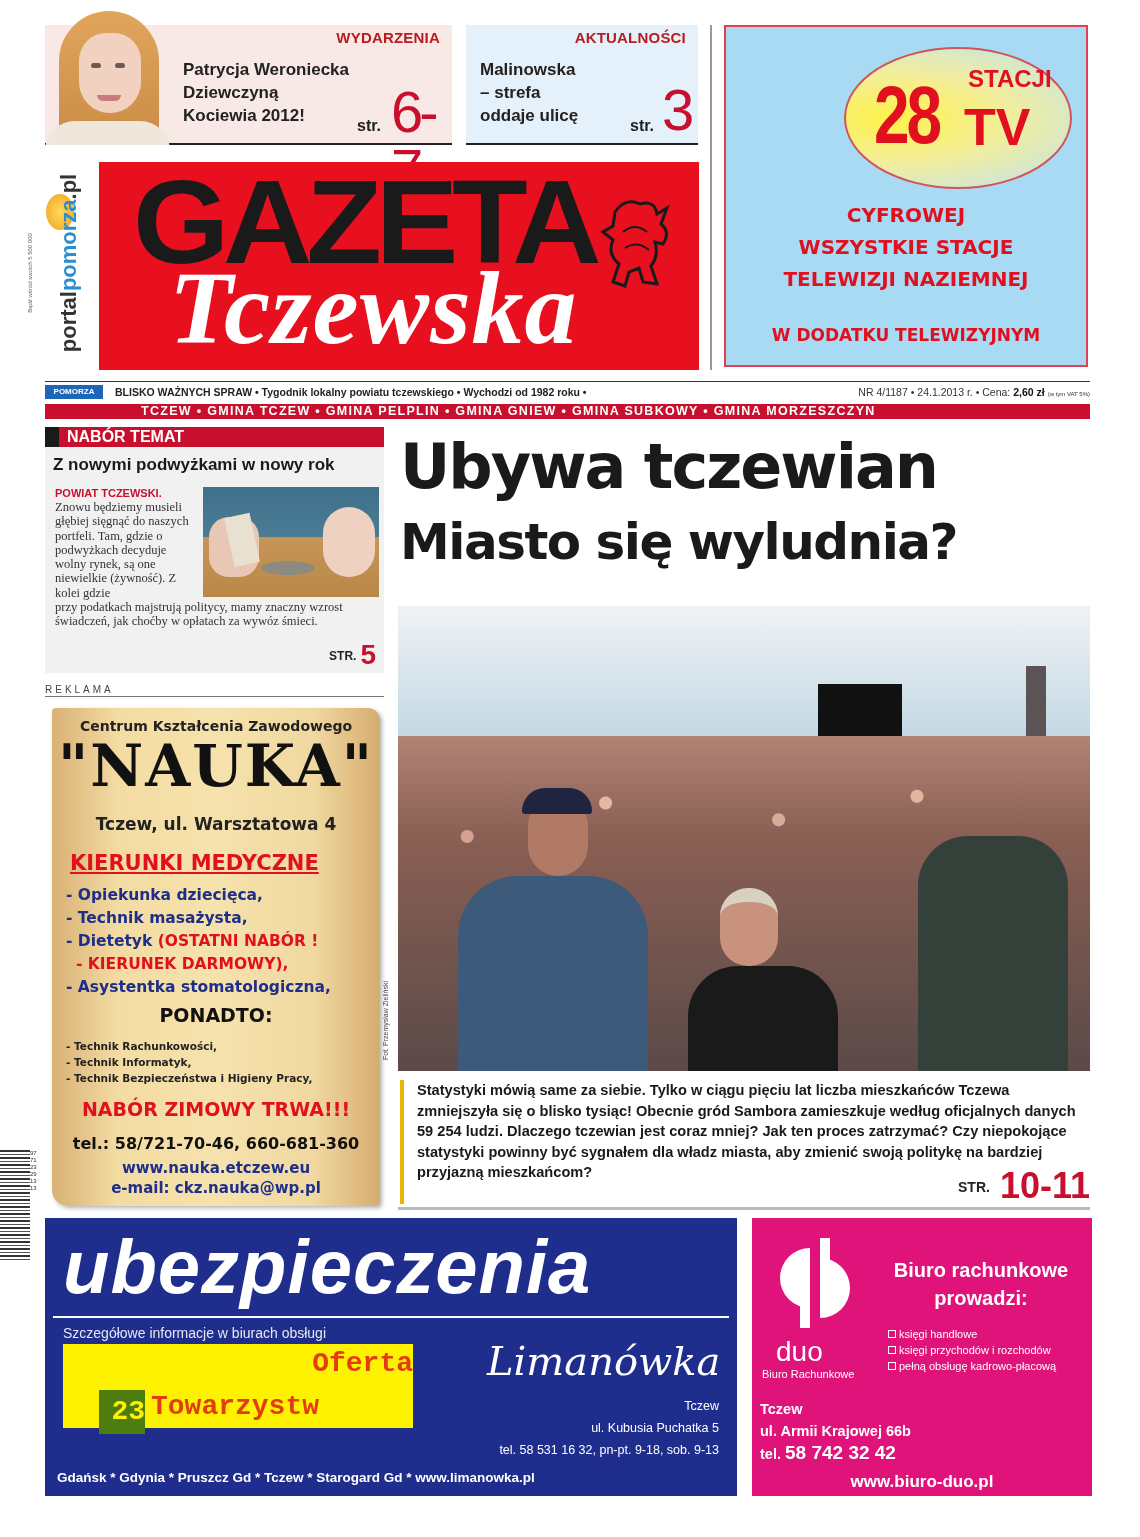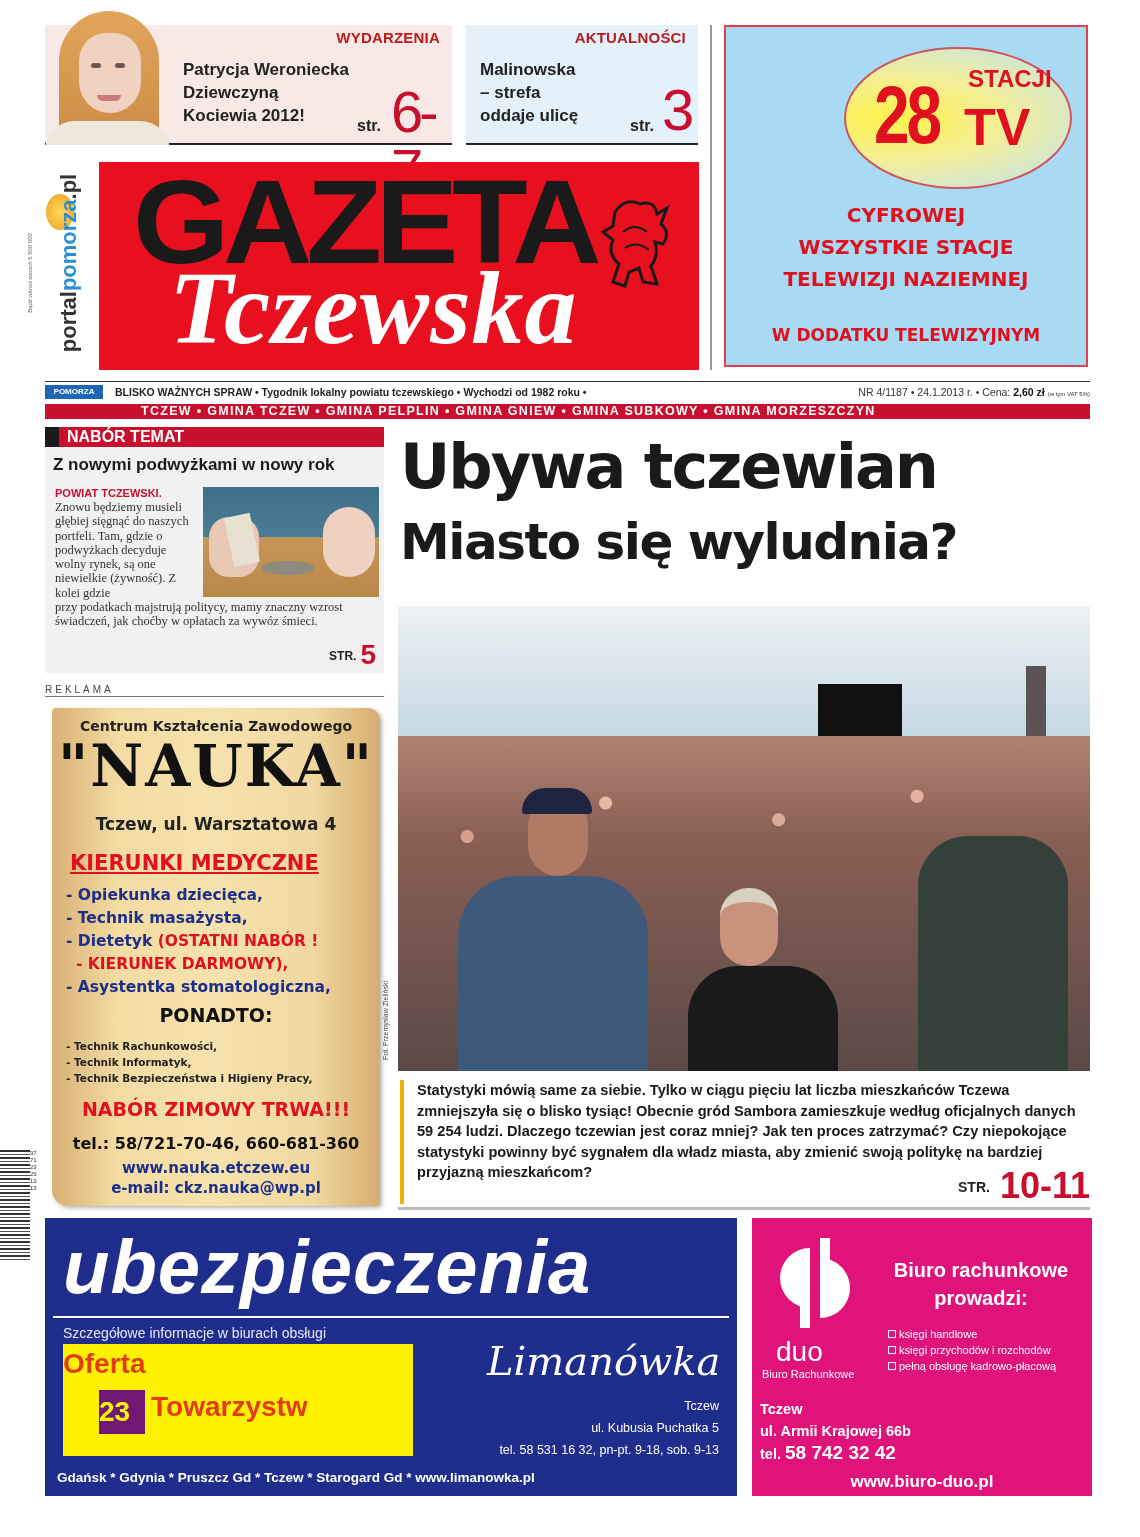--- a/index.html
+++ b/index.html
@@ -117,23 +117,23 @@
 
   
   .barcode { position: absolute; left: 0; top: 1150px; width: 30px; height: 110px; background: repeating-linear-gradient(180deg, #333 0 2px, #fff 2px 4px, #555 4px 5px, #fff 5px 7px); }
   .barcode-num { position: absolute; left: 30px; top: 1150px; width: 8px; font-size: 6px; line-height: 7px; color: #333; word-break: break-all; }
 
   
   .ins { position: absolute; left: 45px; top: 1218px; width: 692px; height: 278px; background: #1f2d8c; color: #fff; }
   .ins-big { position: absolute; left: 18px; top: 0px; font-size: 76px; font-weight: bold; font-style: italic; line-height: 98px; letter-spacing: 1px; }
   .ins-rule { position: absolute; left: 8px; right: 8px; top: 98px; height: 2px; background: #fff; }
   .ins-small { position: absolute; left: 18px; top: 107px; font-size: 14px; color: #e6e8f5; }
-  .ins-yellow { position: absolute; left: 18px; top: 126px; width: 350px; height: 112px; background: #fff200; text-align: left; }
+  .ins-yellow { position: absolute; left: 18px; top: 126px; width: 350px; height: 84px; background: #fff200; text-align: right; font-family: Liberation Mono, monospace; }
   .ins-oferta { position: absolute; left: 0; right: 0; top: 4px; font-size: 28px; font-weight: bold; color: #e43c10; }
-  .ins-23 { position: absolute; left: 36px; top: 46px; width: 46px; height: 44px; background: #701a75; color: #fff200; font-size: 28px; font-weight: bold; line-height: 44px; }
+  .ins-23 { position: absolute; left: 36px; top: 46px; width: 46px; height: 44px; background: #4d7c0f; color: #fff200; font-size: 28px; font-weight: bold; line-height: 44px; }
   .ins-tow { position: absolute; left: 88px; top: 47px; font-size: 28px; font-weight: bold; color: #e43c10; }
   .ins-logo { position: absolute; left: 408px; top: 120px; font-size: 40px; font-style: italic; font-family: "DejaVu Serif", serif; color: #fff; margin-left: 34px; }
   .ins-addr { position: absolute; right: 18px; top: 177px; text-align: right; font-size: 12.5px; line-height: 22px; }
   .ins-cities { position: absolute; left: 12px; top: 252px; font-size: 13.5px; font-weight: bold; white-space: nowrap; }
 
   
   .duo { position: absolute; left: 752px; top: 1218px; width: 340px; height: 278px; background: #e0137a; color: #fff; }
   .duo-logo { position: absolute; left: 18px; top: 20px; width: 90px; height: 90px; }
   .duo-word { position: absolute; left: 24px; top: 118px; font-size: 28px; text-align: center; }
   .duo-sub { position: absolute; left: 10px; top: 150px; font-size: 11px; }

